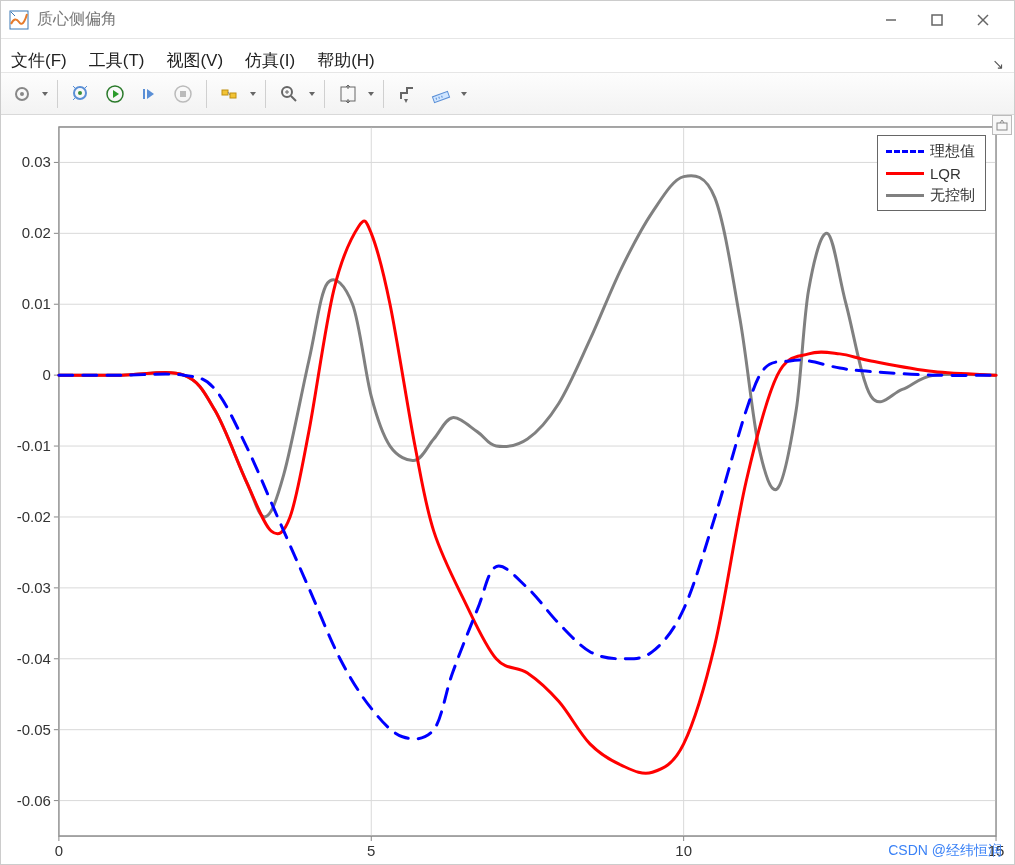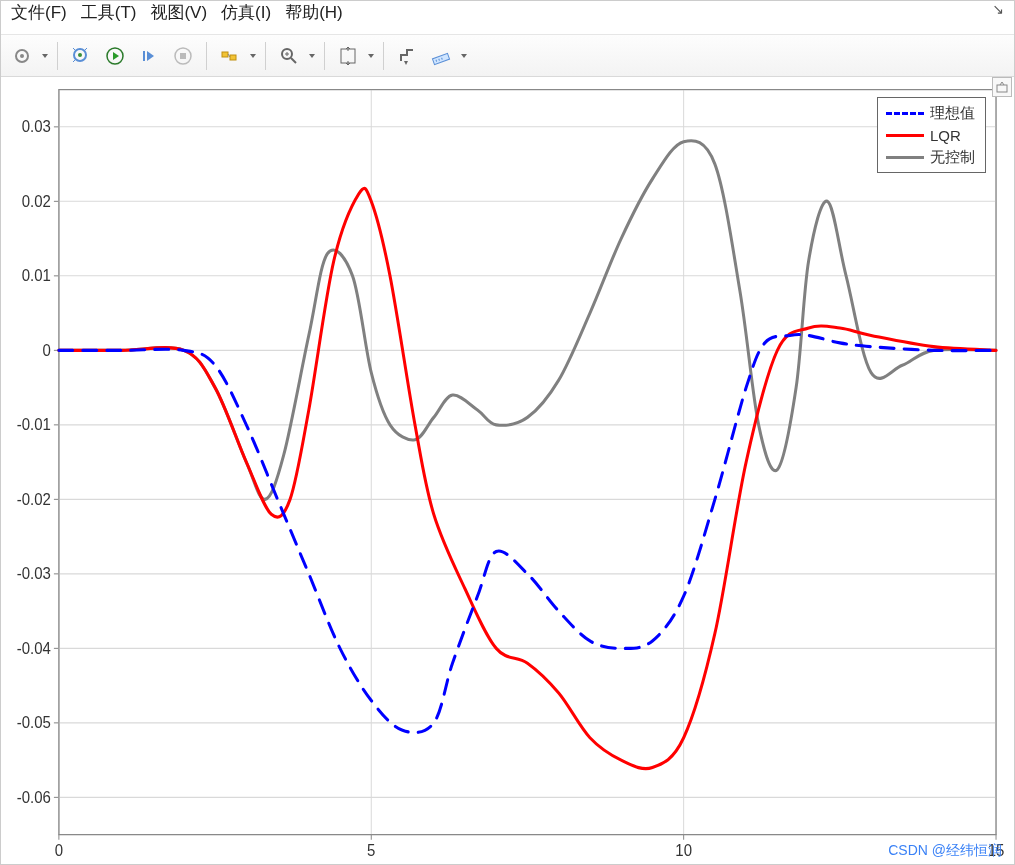--- a/index.html
+++ b/index.html
@@ -32,23 +32,23 @@
   .titlebar .spacer { flex: 1; }
   .winbtn {
     width: 46px; height: 32px;
     display: flex; align-items: center; justify-content: center;
     color: #888;
   }
   
   .menubar {
     height: 34px;
     display: flex;
-    align-items: flex-start;
+    align-items: flex-end;
     padding: 0 10px;
-    gap: 14px;
+    gap: 22px;
     border-bottom: 1px solid #e6e6e6;
     font-size: 17px;
     color: #222;
     background: #fff;
   }
   .menubar .menuitem { cursor: default; }
   .menubar .right { margin-left: auto; font-size: 14px; color: #555; }
   
   .toolbar {
     height: 42px;
@@ -128,20 +128,47 @@
     display:flex;
     align-items:center;
     justify-content:center;
   }
 </style>
 </head>
 <body>
 
 <div class="window">
 
+  <div class="titlebar">
+    <span class="icon">
+      <svg viewBox="0 0 20 20" width="20" height="20">
+        <rect x="1" y="1" width="18" height="18" fill="#fff" stroke="#3b78b5"></rect>
+        <path d="M2 14 Q6 6 10 12 Q14 18 18 4" stroke="#e57b2c" stroke-width="2" fill="none"></path>
+        <path d="M2 2 L6 6" stroke="#3b78b5" stroke-width="1"></path>
+      </svg>
+    </span>
+    <span class="title">质心侧偏角</span>
+    <span class="spacer"></span>
+    <div class="winbtn">
+      <svg width="12" height="12">
+          <line x1="1" y1="6" x2="11" y2="6" stroke="#666" stroke-width="1.5"></line>
+        </svg>
+    </div>
+    <div class="winbtn">
+      <svg width="12" height="12">
+          <rect x="1" y="1" width="10" height="10" fill="none" stroke="#666" stroke-width="1.5"></rect>
+        </svg>
+    </div>
+    <div class="winbtn">
+      <svg width="12" height="12">
+          <line x1="1" y1="1" x2="11" y2="11" stroke="#666" stroke-width="1.5"></line>
+          <line x1="11" y1="1" x2="1" y2="11" stroke="#666" stroke-width="1.5"></line>
+        </svg>
+    </div>
+  </div>
 
   <div class="menubar">
     <span class="menuitem">文件(F)</span>
     <span class="menuitem">工具(T)</span>
     <span class="menuitem">视图(V)</span>
     <span class="menuitem">仿真(I)</span>
     <span class="menuitem">帮助(H)</span>
     <span class="right">↘</span>
   </div>
 

